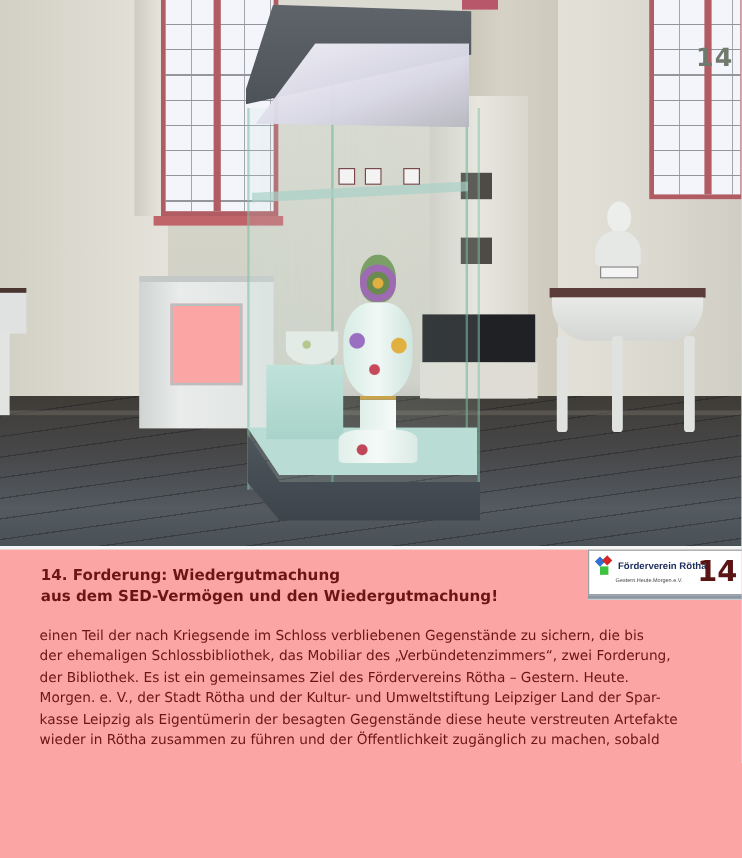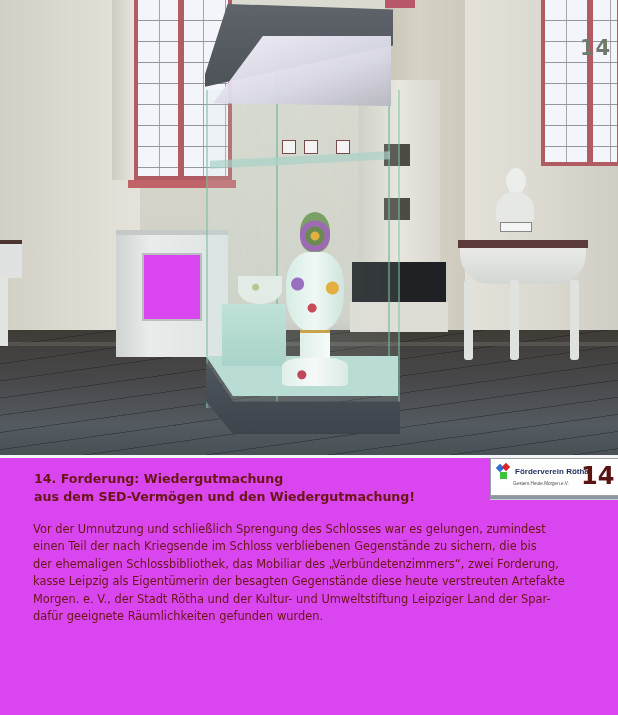--- a/index.html
+++ b/index.html
@@ -134,21 +134,21 @@
       background: radial-gradient(circle at 30% 60%, #c0475a 0 4px, transparent 5px), linear-gradient(90deg,#e1efe9,#f5faf8 50%,#dbeae4); }
     .bowl { position:absolute; left: 238px; top: 276px; width: 44px; height: 28px; border-radius: 0 0 50% 50%;
       background: radial-gradient(circle at 40% 40%, #b5c98f 0 3px, transparent 4px), #e3ebe6; }
 
     
     .separator { position: absolute; left: 0; top: 455px; width: 618px; height: 3px; background: #f3f5f4; }
 
     
     .panel {
       position: absolute; left: 0; top: 458px; width: 618px; height: 257px;
-      background: #d946ef;
+      background: #fca5a5;
     }
     .heading {
       position: absolute; left: 34px; top: 12px; margin: 0;
       font-family: "DejaVu Sans", sans-serif; font-weight: bold;
       font-size: 12.6px; line-height: 18px; color: #6a1616;
     }
     .heading span { display: block; white-space: nowrap; }
     .body-text {
       position: absolute; left: 33px; top: 63px; width: 560px; margin: 0;
       font-family: "DejaVu Sans", sans-serif; font-size: 11.4px;
@@ -270,20 +270,20 @@
       <div class="sq blue"></div>
       <div class="sq red"></div>
       <div class="sq green"></div>
     </div>
     <div class="logo-name">Förderverein Rötha</div>
     <div class="logo-tagline">Gestern.Heute.Morgen.e.V.</div>
     <div class="logo-number">14</div>
   </div>
 
   <p class="body-text">
-    <span>Vor der Umnutzung und schließlich Sprengung des Schlosses war es gelungen, zumindest</span>
     <span>einen Teil der nach Kriegsende im Schloss verbliebenen Gegenstände zu sichern, die bis</span>
     <span>der ehemaligen Schlossbibliothek, das Mobiliar des „Verbündetenzimmers“, zwei Forderung,</span>
+    <span>der Bibliothek. Es ist ein gemeinsames Ziel des Fördervereins Rötha – Gestern. Heute.</span>
+    <span>Morgen. e. V., der Stadt Rötha und der Kultur- und Umweltstiftung Leipziger Land der Spar-</span>
     <span>kasse Leipzig als Eigentümerin der besagten Gegenstände diese heute verstreuten Artefakte</span>
-    <span>Morgen. e. V., der Stadt Rötha und der Kultur- und Umweltstiftung Leipziger Land der Spar-</span>
-    <span>dafür geeignete Räumlichkeiten gefunden wurden.</span>
+    <span>wieder in Rötha zusammen zu führen und der Öffentlichkeit zugänglich zu machen, sobald</span>
   </p>
 </div>
 
 </body></html>

